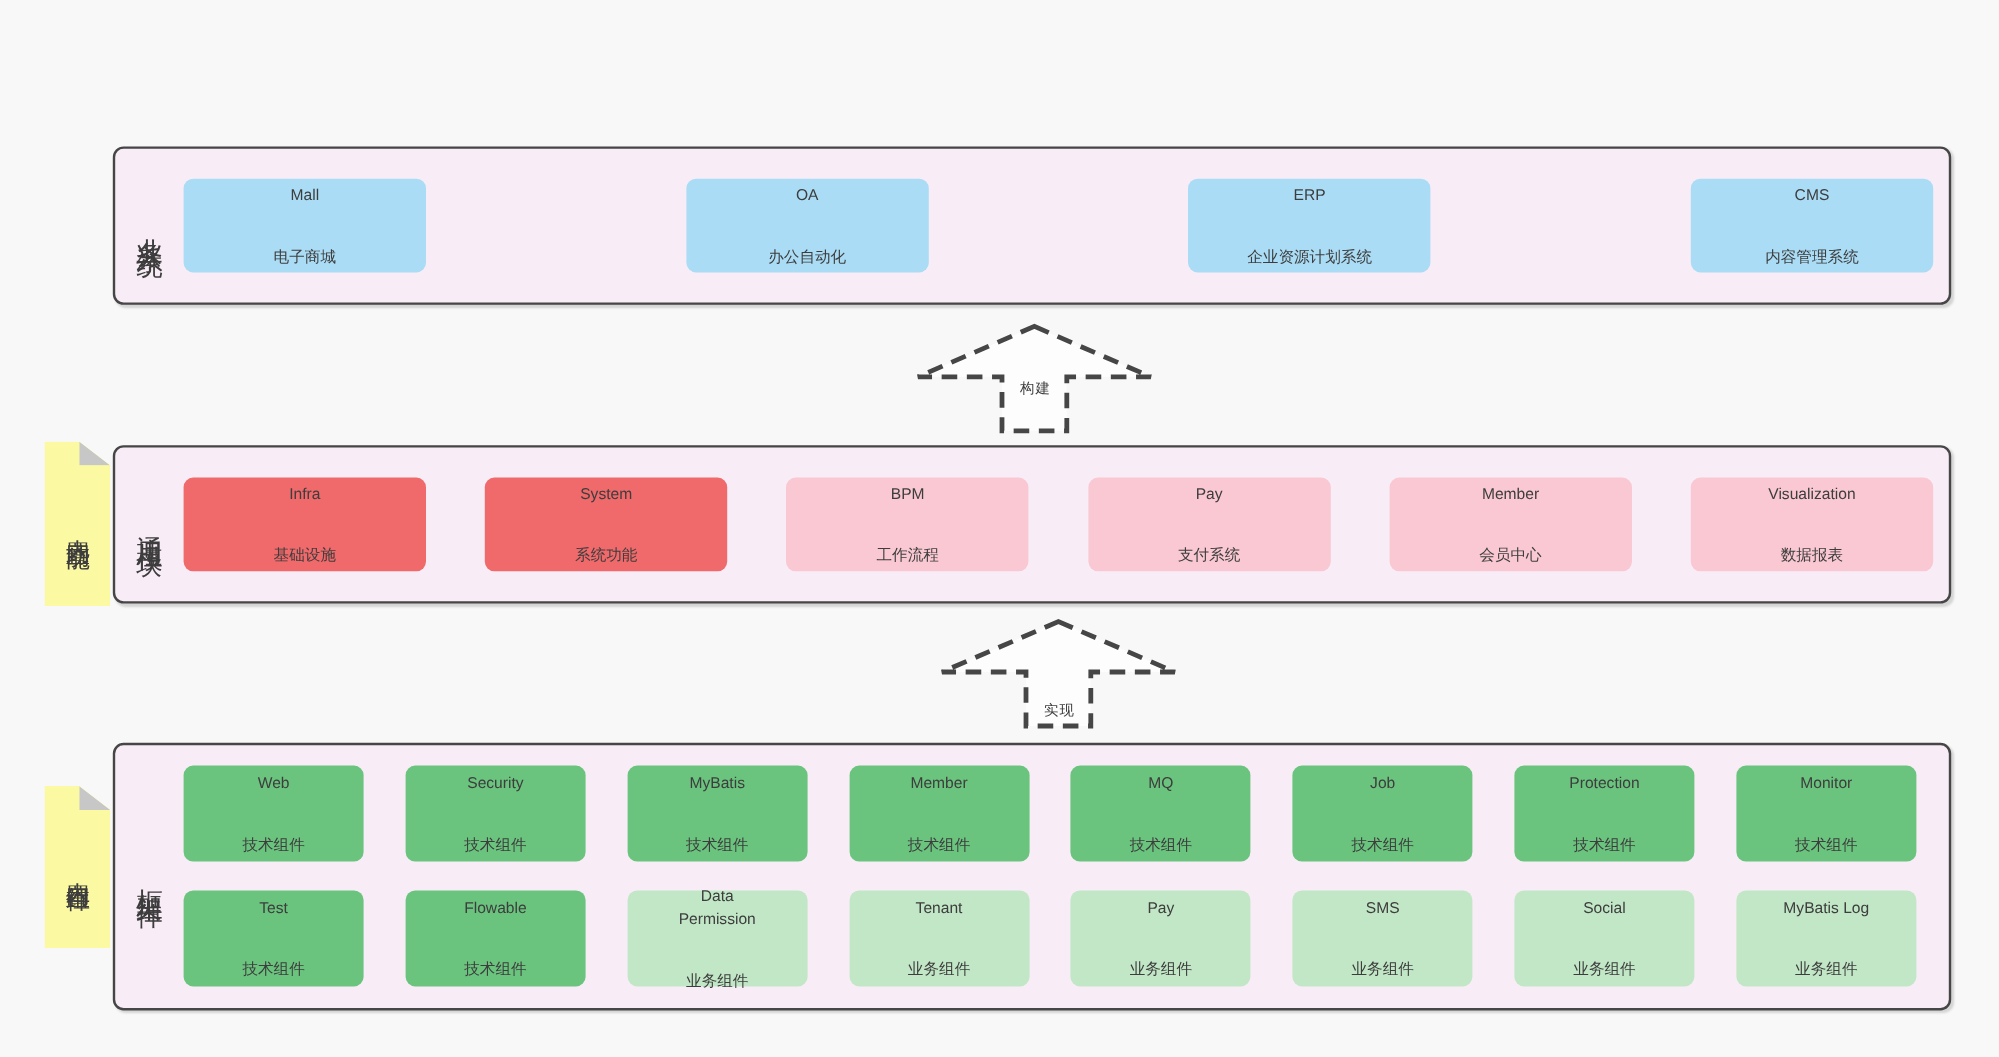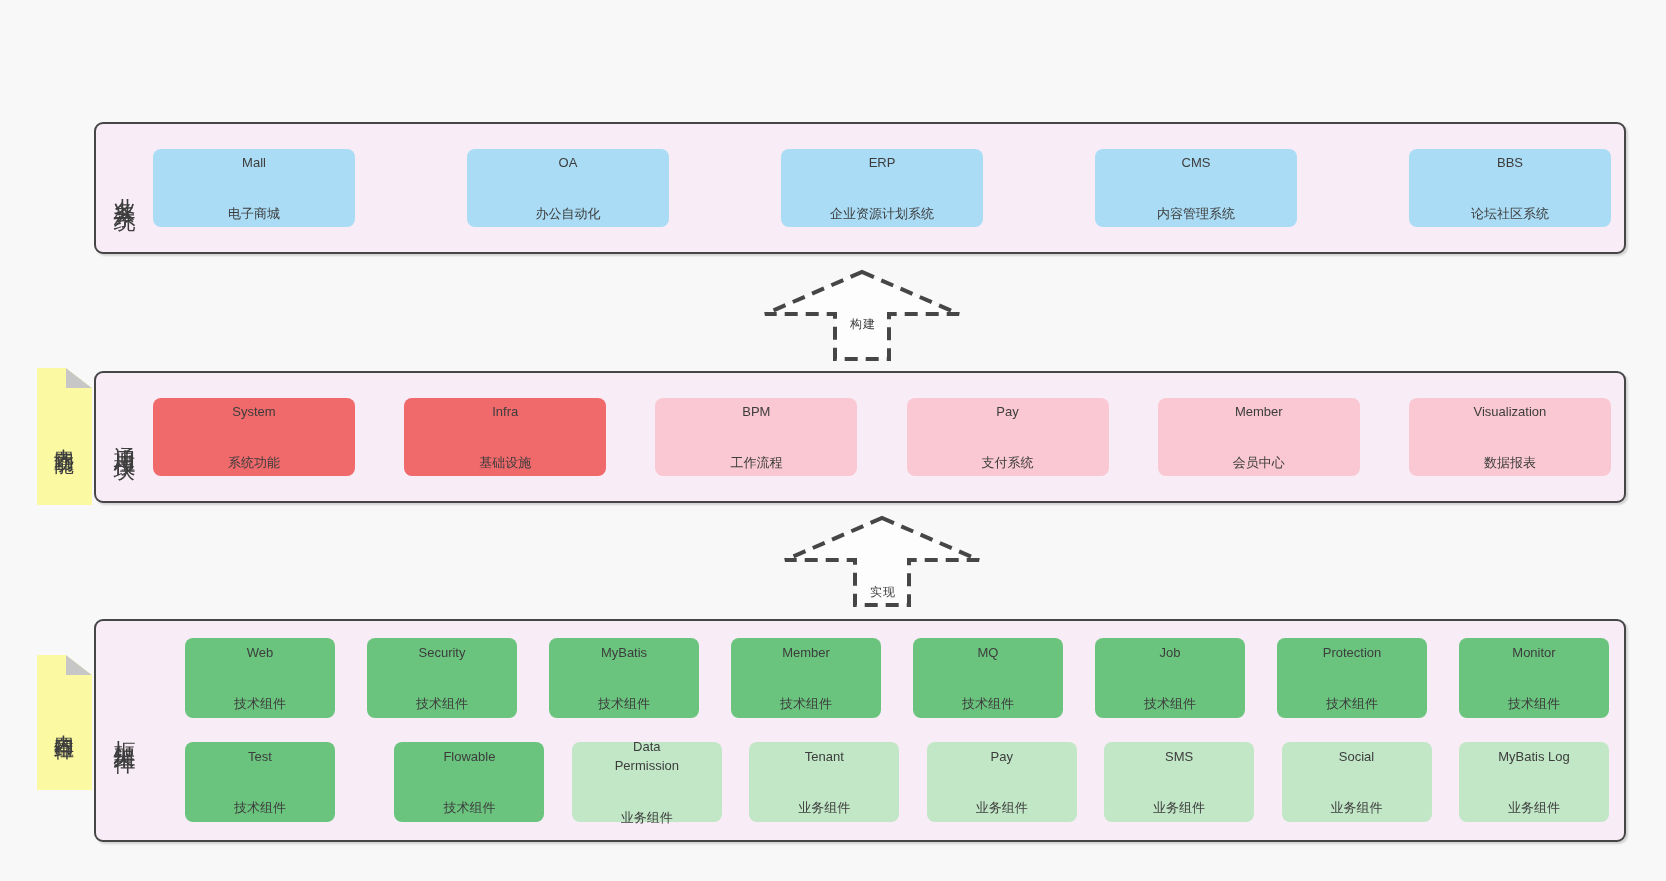--- a/index.html
+++ b/index.html
@@ -36,21 +36,21 @@
     box-sizing:border-box; border-radius:8px;
     display:flex; flex-direction:column; justify-content:center; align-items:center;
     text-align:center; font-size:13px; line-height:1.5;gap:32px;
   }
   .box .box-title { white-space:pre-line; }
   .cols6 .box { width:202px; height:78px; }
   .cols8 .box { width:150px; height:80px; }
   .box.blue      { background:var(--blue,#aadcf5); }
   .box.red       { background:var(--red,#f0696b); }
   .box.pink      { background:var(--pink,#f9c8d2); }
-  .box.green     { background:var(--green,#6ac47e);margin-left:32px; }
+  .box.green     { background:var(--green,#6ac47e); }
   .box.lightgreen{ background:var(--lightgreen,#c1e7c6); }
   .note {
     position:absolute; left:37px; width:55px; box-sizing:border-box;
     background:var(--yellow,#fbf9a2);
     clip-path:polygon(0 0, calc(100% - 26px) 0, 100% 20px, 100% 100%, 0 100%);
     display:flex; align-items:center; justify-content:center;
   }
   .note .fold {
     position:absolute; top:0; right:0; width:26px; height:20px;
     background:var(--fold,#c7c7c7);
@@ -88,42 +88,38 @@
           <div class="box-subtitle">办公自动化</div>
         </div>
         <div class="box blue">
           <div class="box-title">ERP</div>
           <div class="box-subtitle">企业资源计划系统</div>
         </div>
         <div class="box blue">
           <div class="box-title">CMS</div>
           <div class="box-subtitle">内容管理系统</div>
         </div>
-        <div class="box blue">
-          <div class="box-title">BBS</div>
-          <div class="box-subtitle">论坛社区系统</div>
-        </div>
       </div>
   </section>
 
   <svg class="arrow" style="left:760px;top:267px;" width="204" height="97" viewBox="0 0 204 97">
     <polygon points="102,5 199,47 129,47 129,92 75,92 75,47 5,47"></polygon>
   </svg>
   <div class="arrow-label" style="left:863px;top:324px;">构建</div>
 
   <section class="panel" style="top:371px;height:132px;">
     <div class="side-label">通用模块</div>
     <div class="row cols6">
         <div class="box red">
+          <div class="box-title">Infra</div>
+          <div class="box-subtitle">基础设施</div>
+        </div>
+        <div class="box red">
           <div class="box-title">System</div>
           <div class="box-subtitle">系统功能</div>
-        </div>
-        <div class="box red">
-          <div class="box-title">Infra</div>
-          <div class="box-subtitle">基础设施</div>
         </div>
         <div class="box pink">
           <div class="box-title">BPM</div>
           <div class="box-subtitle">工作流程</div>
         </div>
         <div class="box pink">
           <div class="box-title">Pay</div>
           <div class="box-subtitle">支付系统</div>
         </div>
         <div class="box pink">

